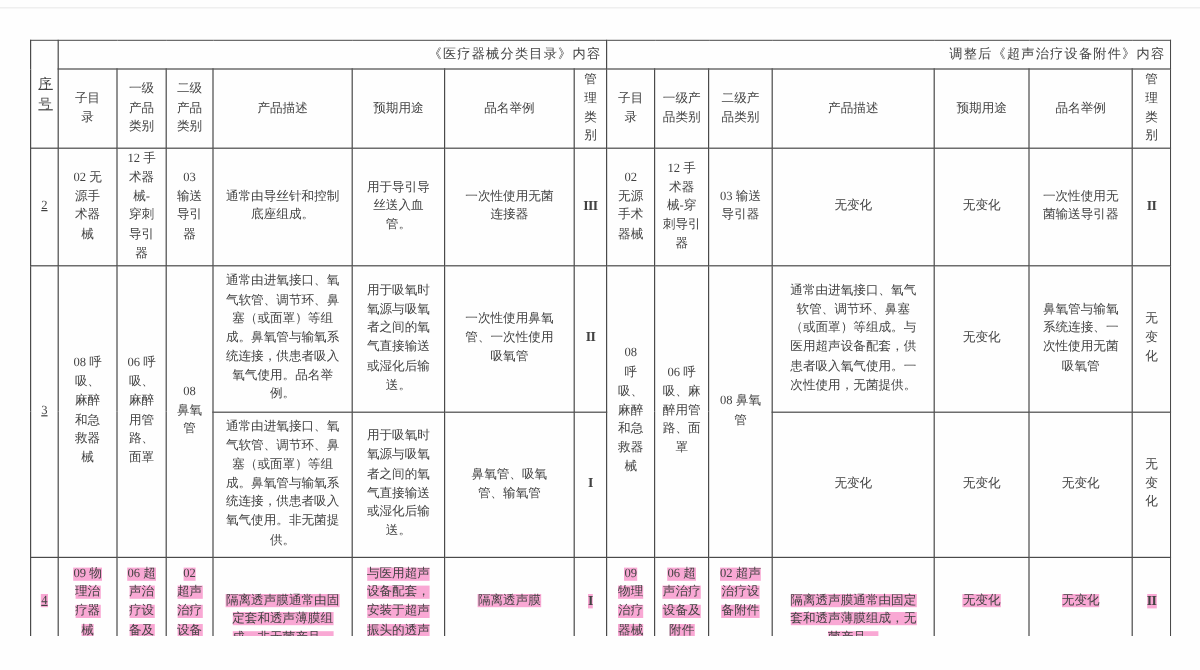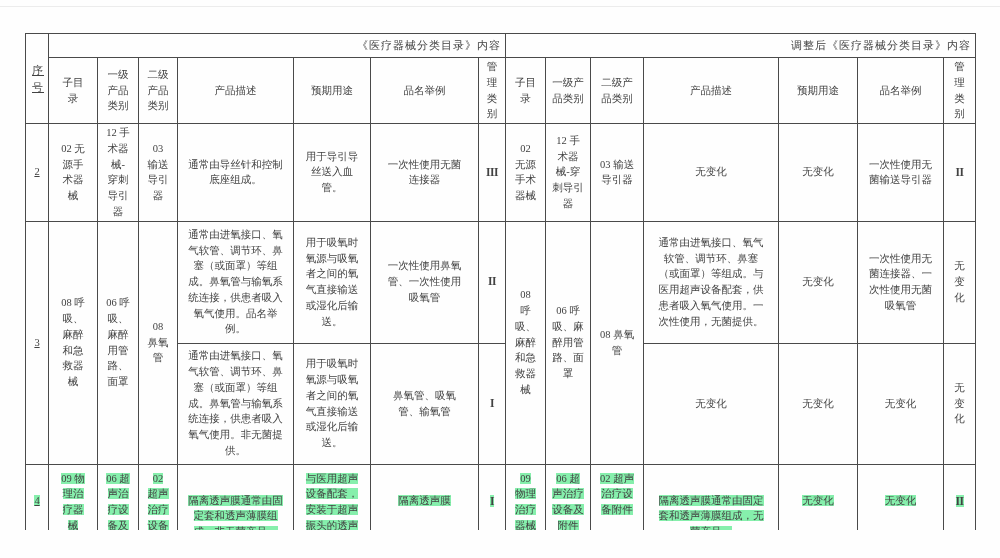--- a/index.html
+++ b/index.html
@@ -34,21 +34,21 @@
   td.c-lcls { padding-left:7px;  padding-right:7px; }
   td.c-rsub { padding-left:8px;  padding-right:8px; }
   td.c-rc1  { padding-left:5px;  padding-right:5px; }
   td.c-rc2  { padding-left:7px;  padding-right:7px; }
   td.c-rdes { padding-left:10px; padding-right:10px; }
   td.c-ruse { padding-left:6px;  padding-right:6px; }
   td.c-rex  { padding-left:10px; padding-right:10px; }
   td.c-rcls { padding-left:10px; padding-right:10px; }
 
   .roman { font-weight:bold; font-size:11.5px; letter-spacing:-0.5px; white-space:nowrap;margin-top:36px; }
-  .hl { background:#86efac; }
+  .hl { background:#f9a8d4; }
   .artifact-line { position:absolute; left:0; top:6px; width:100%; height:1px; background:#ececec; }
 </style>
 </head>
 <body>
 
 <div class="page">
   <div class="artifact-line"></div>
   <div class="table-wrap">
     <table>
       <colgroup>
@@ -66,21 +66,21 @@
           <col style="width:135px">
         <col style="width:79px">
           <col style="width:86px">
           <col style="width:32px">
       </colgroup>
 
       <tbody>
           <tr class="r-group">
         <td rowspan="2" class="c-seq">序号</td>
         <td colspan="7">《医疗器械分类目录》内容</td>
-        <td colspan="7">调整后《医疗器械分类目录》内容</td>
+        <td colspan="7">调整后《超声治疗设备附件》内容</td>
       </tr>
 
       <tr class="r-cols">
         <td class="c-lsub">子目录</td>
         <td class="c-lc1">一级产品类别</td>
         <td class="c-lc2">二级产品类别</td>
         <td class="c-ldes">产品描述</td>
         <td class="c-luse">预期用途</td>
         <td class="c-lex">品名举例</td>
         <td class="c-lcls">管理类别</td>
@@ -118,21 +118,21 @@
         <td class="c-lc2" rowspan="2">08 鼻氧管</td>
         <td class="c-ldes">通常由进氧接口、氧气软管、调节环、鼻塞（或面罩）等组成。鼻氧管与输氧系统连接，供患者吸入氧气使用。品名举例。</td>
         <td class="c-luse">用于吸氧时氧源与吸氧者之间的氧气直接输送或湿化后输送。</td>
         <td class="c-lex">一次性使用鼻氧管、一次性使用吸氧管</td>
         <td class="c-lcls"><span class="roman">II</span></td>
         <td class="c-rsub" rowspan="2">08 呼吸、麻醉和急救器械</td>
         <td class="c-rc1" rowspan="2">06 呼吸、麻醉用管路、面罩</td>
         <td class="c-rc2" rowspan="2">08 鼻氧管</td>
         <td class="c-rdes">通常由进氧接口、氧气软管、调节环、鼻塞（或面罩）等组成。与医用超声设备配套，供患者吸入氧气使用。一次性使用，无菌提供。</td>
         <td class="c-ruse">无变化</td>
-        <td class="c-rex">一次性使用无菌连接器、一次性使用无菌吸氧管</td>
+        <td class="c-rex">鼻氧管与输氧系统连接、一次性使用无菌吸氧管</td>
         <td class="c-rcls">无变化</td>
       </tr>
 
       <tr class="row3b">
         <td class="c-ldes">通常由进氧接口、氧气软管、调节环、鼻塞（或面罩）等组成。鼻氧管与输氧系统连接，供患者吸入氧气使用。非无菌提供。</td>
         <td class="c-luse">用于吸氧时氧源与吸氧者之间的氧气直接输送或湿化后输送。</td>
         <td class="c-lex">鼻氧管、吸氧管、输氧管</td>
         <td class="c-lcls"><span class="roman">I</span></td>
         <td class="c-rdes">无变化</td>
         <td class="c-ruse">无变化</td>

